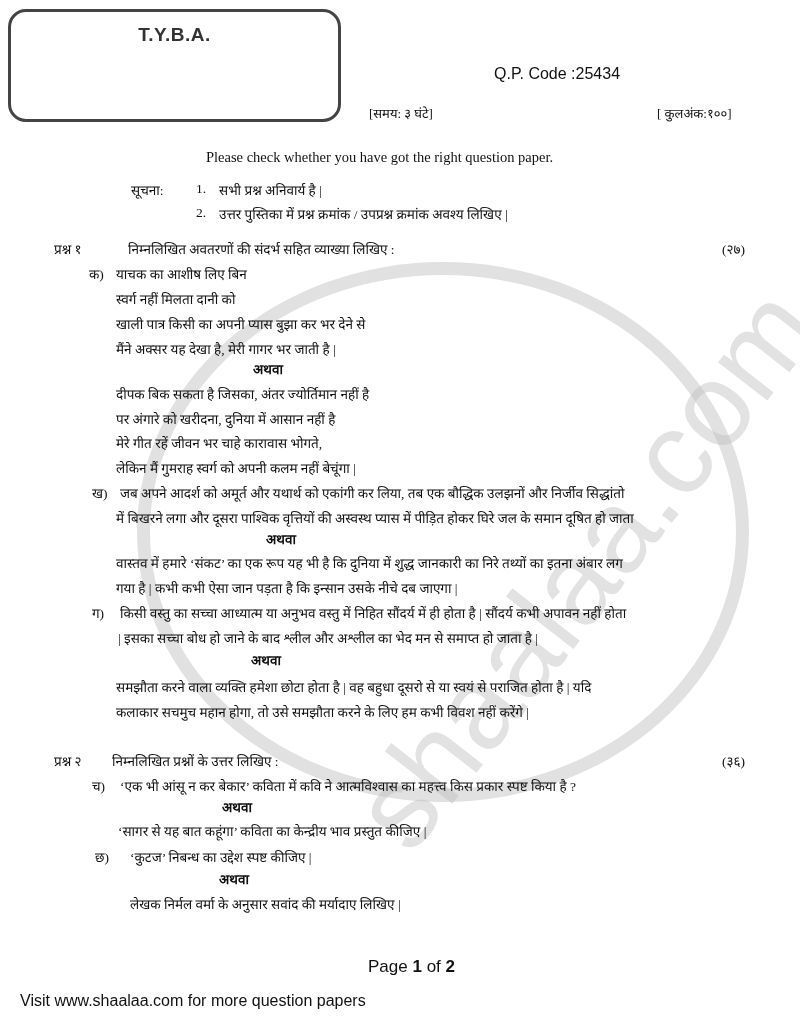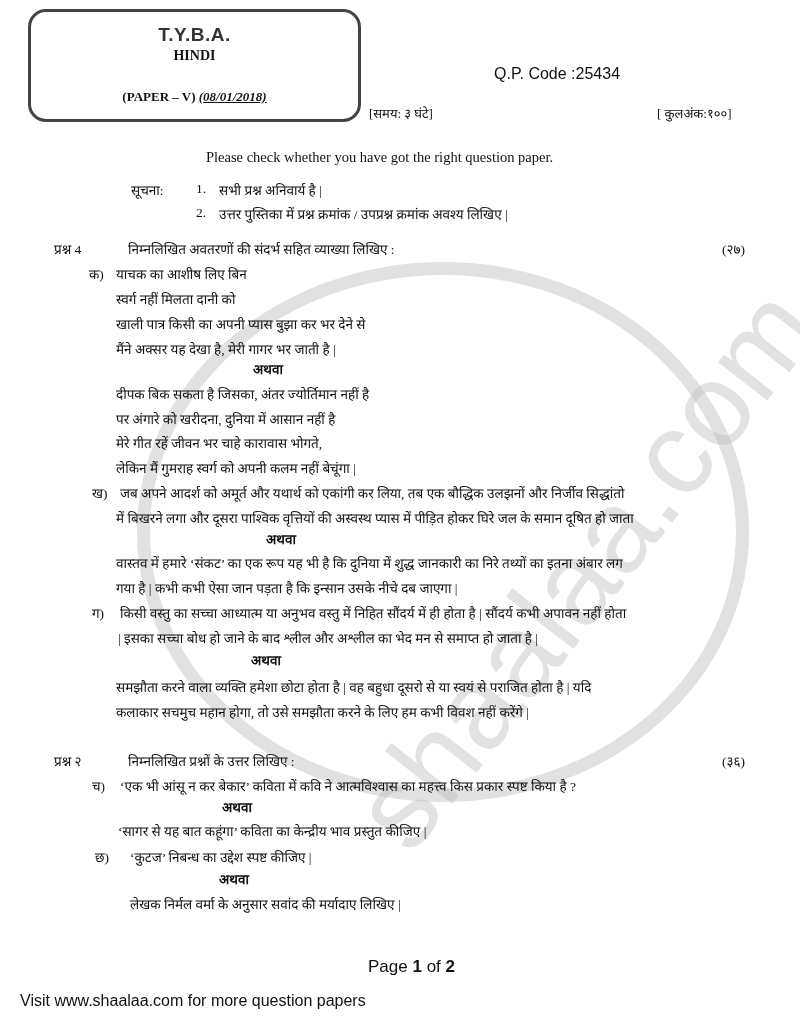--- a/index.html
+++ b/index.html
@@ -1,19 +1,19 @@
 <!DOCTYPE html>
 <html><head>
 <meta charset="utf-8">
 <style>
   html,body{margin:0;padding:0;background:#fff;}
   body{width:800px;height:1035px;position:relative;overflow:hidden;color:#111;
        font-family:"DejaVu Serif","Liberation Serif",serif;}
   .abs{position:absolute;}
-  .hdr-box{left:8px;top:9px;width:333px;height:113px;border:3px solid #444;border-radius:18px;box-sizing:border-box;margin-left:20px;}
+  .hdr-box{left:8px;top:9px;width:333px;height:113px;border:3px solid #444;border-radius:18px;box-sizing:border-box;}
   .hdr-line{position:absolute;left:0;width:100%;text-align:center;}
   .h-tyba{top:12px;font-family:"Liberation Sans",sans-serif;font-size:19px;font-weight:bold;color:#333;letter-spacing:0.5px;}
   .h-hindi{top:36px;font-family:"Liberation Serif",serif;font-size:14px;font-weight:bold;}
   .h-sub{top:54px;font-family:"Liberation Sans",sans-serif;font-size:15.5px;font-weight:bold;color:#555;text-decoration:underline;}
   .h-paper{top:77px;font-family:"Liberation Serif",serif;font-size:13px;font-weight:bold;}
   .h-paper .date{font-style:italic;text-decoration:underline;}
   .qpcode{left:494px;top:65px;font-family:"Liberation Sans",sans-serif;font-weight:normal;font-size:16px;}
   .time{left:369px;top:104px;font-size:13px;font-family:"Liberation Serif",serif;}
   .marks-total{left:657px;top:104px;font-size:13px;font-family:"Liberation Serif",serif;}
   .check{left:206px;top:149px;font-size:14.5px;font-family:"Liberation Serif",serif;}
@@ -26,40 +26,35 @@
   .visit{left:20px;top:992px;font-family:"Liberation Sans",sans-serif;font-size:16px;}
 </style>
 </head>
 <body>
 
 <div class="abs watermark"></div>
 <div class="abs wm-text">shaalaa.com</div>
 
 <div class="abs hdr-box">
   <div class="hdr-line h-tyba">T.Y.B.A.</div>
-  <div class="hdr-line h-hindi">HINDI</div>
-  <div class="hdr-line h-paper">
-    <span>(PAPER – V)</span>
-    <span class="date">(08/01/2018)</span>
-  </div>
 </div>
 
 <div class="abs qpcode">Q.P. Code :25434</div>
 <div class="abs time">[समय: ३ घंटे]</div>
 <div class="abs marks-total">[ कुलअंक:१००]</div>
 
 <div class="abs check">Please check whether you have got the right question paper.</div>
 
 <div class="abs txt" style="left:131px;top:181px;text-align:right;">सूचना:</div>
 <div class="abs txt" style="left:196px;top:181px;">1.</div>
 <div class="abs txt" style="left:219px;top:181px;">सभी प्रश्न अनिवार्य है |</div>
 <div class="abs txt" style="left:196px;top:205px;">2.</div>
 <div class="abs txt" style="left:219px;top:205px;">उत्तर पुस्तिका में प्रश्न क्रमांक / उपप्रश्न क्रमांक अवश्य लिखिए |</div>
 
-<div class="abs txt" style="left:54px;top:240px;">प्रश्न 4</div>
+<div class="abs txt" style="left:54px;top:240px;">प्रश्न १</div>
 <div class="abs txt" style="left:128px;top:240px;">निम्नलिखित अवतरणों की संदर्भ सहित व्याख्या लिखिए :</div>
 <div class="abs txt" style="left:722px;top:240px;">(२७)</div>
 
 <div class="abs txt" style="left:89px;top:265px;">क)</div>
 <div class="abs txt" style="left:116px;top:265px;">याचक का आशीष लिए बिन</div>
 <div class="abs txt" style="left:116px;top:290px;">स्वर्ग नहीं मिलता दानी को</div>
 <div class="abs txt" style="left:116px;top:315px;">खाली पात्र किसी का अपनी प्यास बुझा कर भर देने से</div>
 <div class="abs txt" style="left:116px;top:340px;">मैंने अक्सर यह देखा है, मेरी गागर भर जाती है |</div>
 <div class="abs txt bold" style="left:253px;top:360px;">अथवा</div>
 <div class="abs txt" style="left:116px;top:385px;">दीपक बिक सकता है जिसका, अंतर ज्योर्तिमान नहीं है</div>
@@ -75,21 +70,21 @@
 <div class="abs txt" style="left:116px;top:579px;">गया है | कभी कभी ऐसा जान पड़ता है कि इन्सान उसके नीचे दब जाएगा |</div>
 
 <div class="abs txt" style="left:92px;top:604px;">ग)</div>
 <div class="abs txt" style="left:120px;top:604px;">किसी वस्तु का सच्चा आध्यात्म या अनुभव वस्तु में निहित सौंदर्य में ही होता है | सौंदर्य कभी अपावन नहीं होता</div>
 <div class="abs txt" style="left:118px;top:629px;">| इसका सच्चा बोध हो जाने के बाद श्लील और अश्लील  का भेद मन से समाप्त हो जाता है |</div>
 <div class="abs txt bold" style="left:251px;top:651px;">अथवा</div>
 <div class="abs txt" style="left:116px;top:678px;">समझौता करने वाला व्यक्ति हमेशा छोटा होता है | वह बहुधा दूसरो से या स्वयं से पराजित होता है | यदि</div>
 <div class="abs txt" style="left:116px;top:703px;">कलाकार सचमुच महान होगा, तो उसे समझौता करने के लिए हम कभी विवश नहीं करेंगे |</div>
 
 <div class="abs txt" style="left:54px;top:752px;">प्रश्न २</div>
-<div class="abs txt" style="left:128px;top:752px;">निम्नलिखित प्रश्नों के उत्तर लिखिए :</div>
+<div class="abs txt" style="left:112px;top:752px;">निम्नलिखित प्रश्नों के उत्तर लिखिए :</div>
 <div class="abs txt" style="left:722px;top:752px;">(३६)</div>
 
 <div class="abs txt" style="left:92px;top:777px;">च)</div>
 <div class="abs txt" style="left:120px;top:777px;">‘एक भी आंसू न कर बेकार’ कविता में कवि ने आत्मविश्वास का महत्त्व किस प्रकार स्पष्ट किया है ?</div>
 <div class="abs txt bold" style="left:222px;top:798px;">अथवा</div>
 <div class="abs txt" style="left:118px;top:822px;">‘सागर से यह बात कहूंगा’ कविता का केन्द्रीय भाव प्रस्तुत कीजिए |</div>
 
 <div class="abs txt" style="left:95px;top:848px;">छ)</div>
 <div class="abs txt" style="left:130px;top:848px;">‘कुटज’ निबन्ध का उद्देश स्पष्ट कीजिए |</div>
 <div class="abs txt bold" style="left:219px;top:870px;">अथवा</div>

